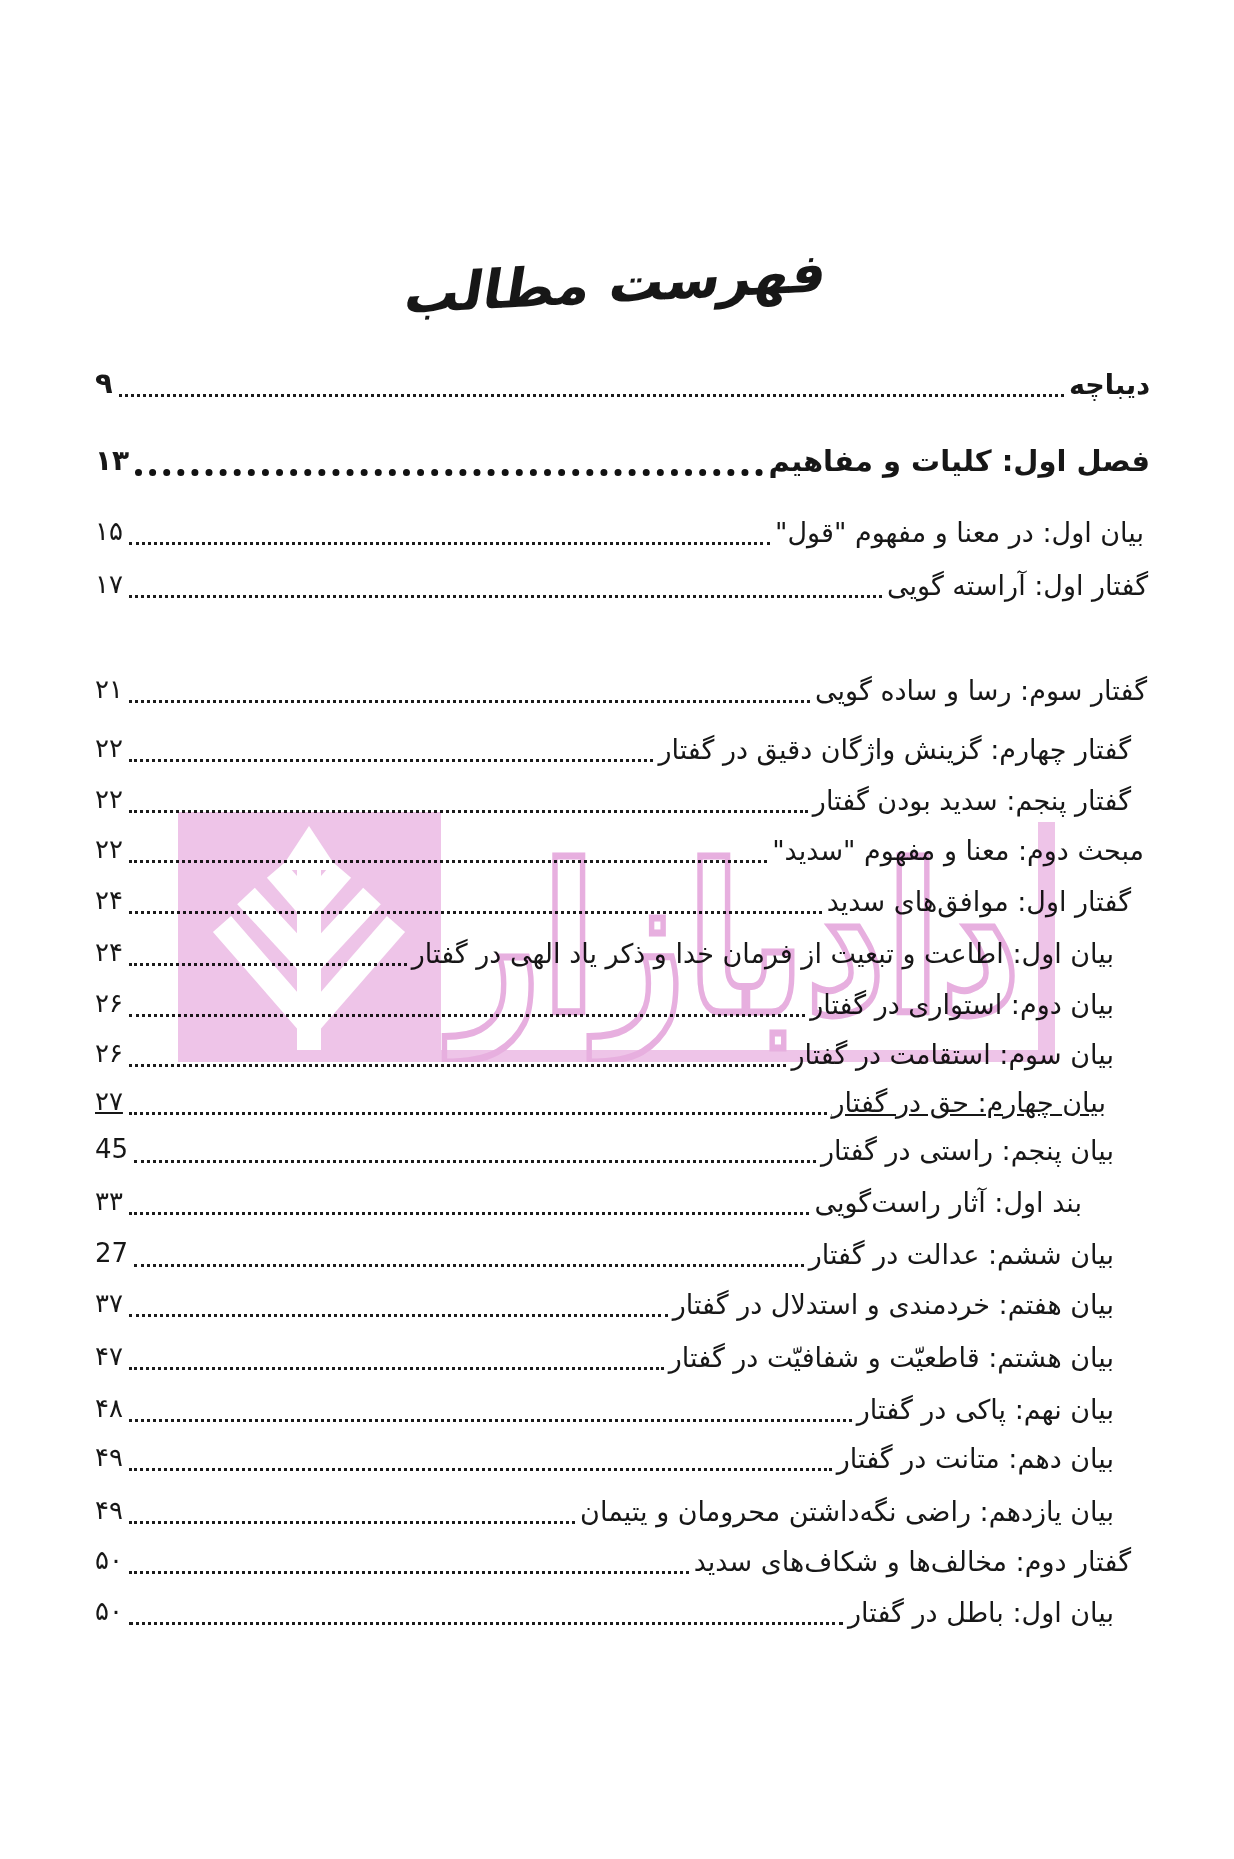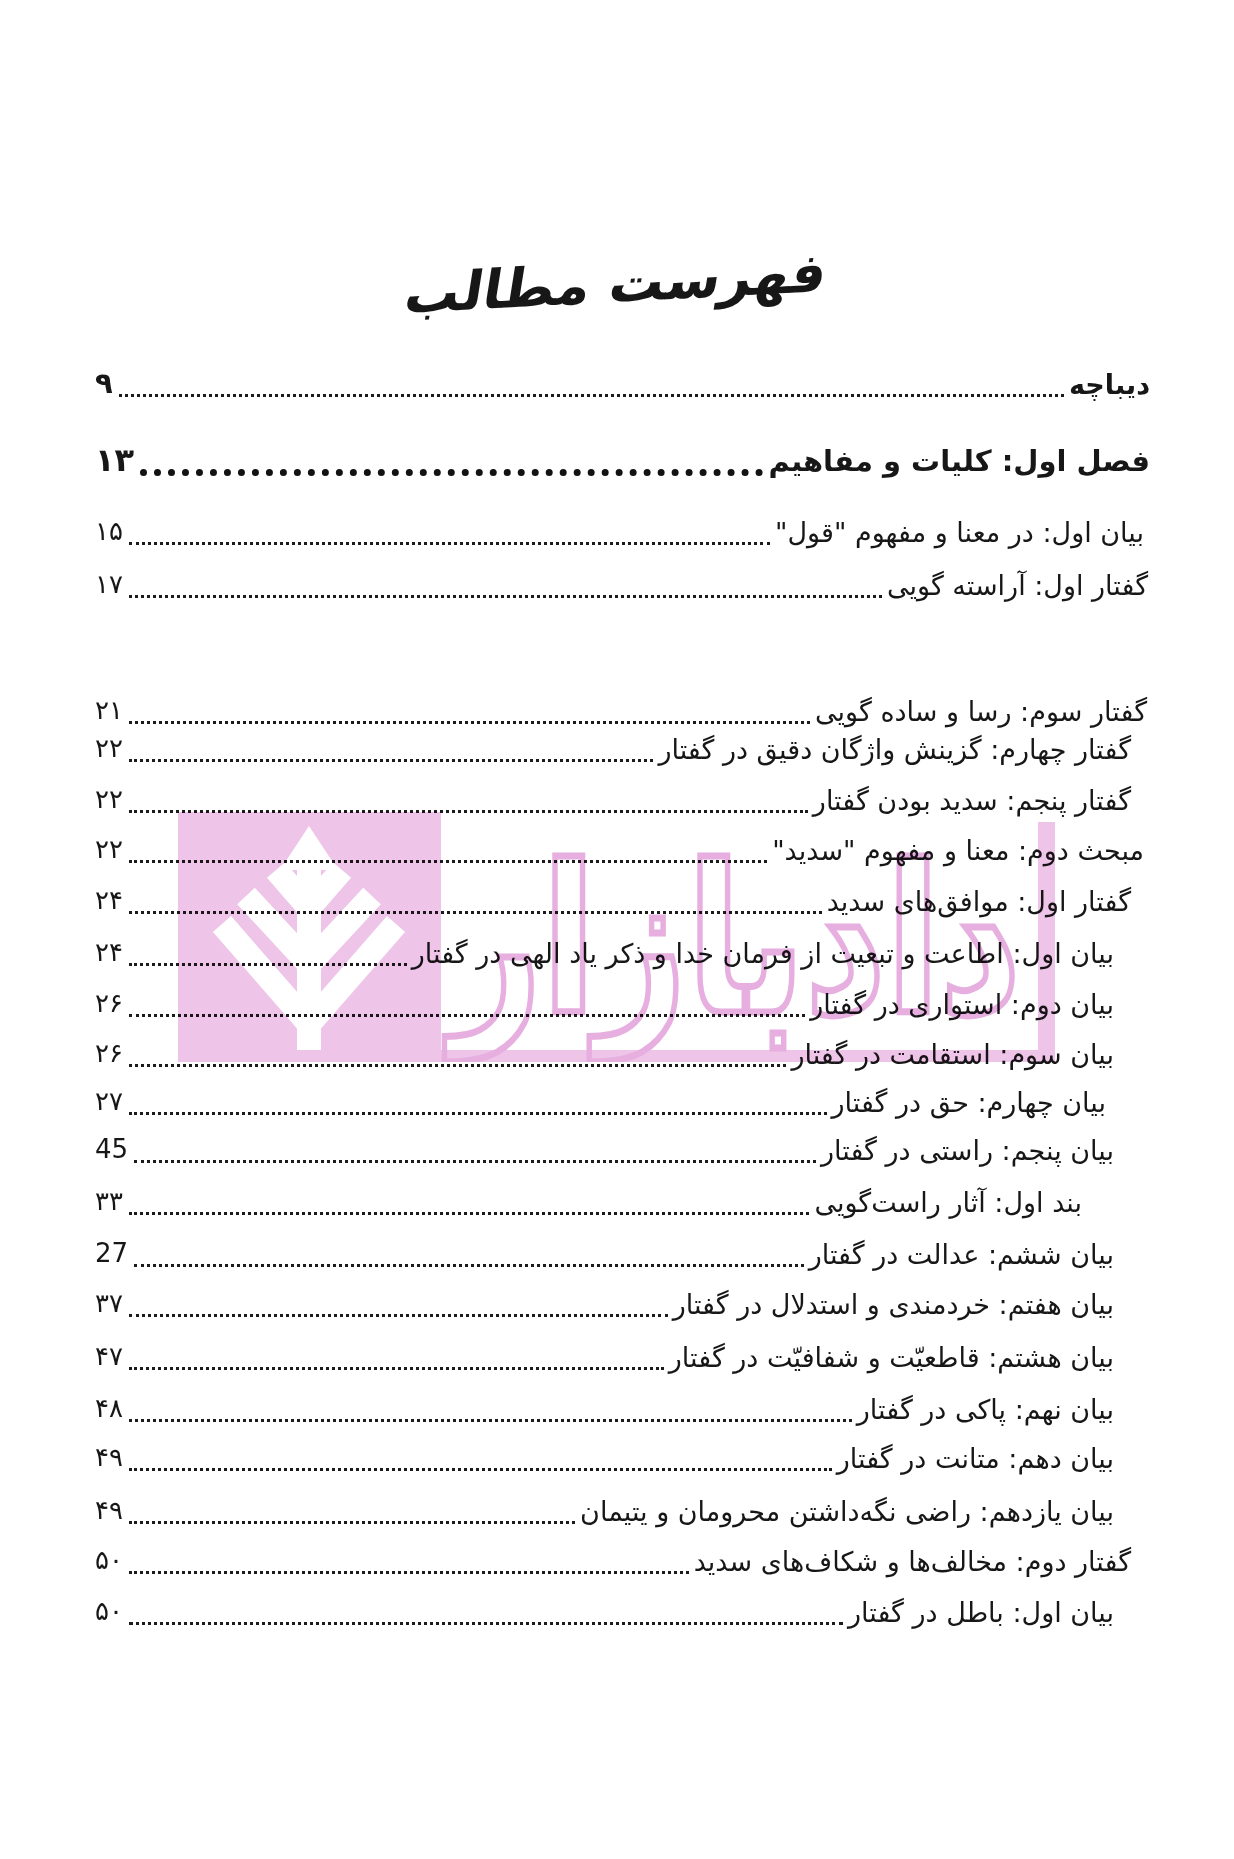--- a/index.html
+++ b/index.html
@@ -49,21 +49,21 @@
     flex:none;
     direction:rtl;
     unicode-bidi:isolate;
     white-space:nowrap;
     padding-bottom:2px;
   }
   .toc-row.bold .label{font-weight:bold;text-align:right;}
   .toc-row.bold .pagenum{font-weight:bold;font-size:29px;}
   .toc-row.bolddots{font-size:29px;}
   .toc-row.bolddots .leader{border-bottom:7px dotted #121212;margin-bottom:13px;}
-  .toc-row.bolddots .pagenum{font-size:32px;}
+  .toc-row.bolddots .pagenum{font-size:28px;}
   .watermark{
     position:absolute;
     left:178px;top:812px;width:877px;height:250px;
     mix-blend-mode:multiply;
     pointer-events:none;
   }
 </style>
 </head>
 <body>
 
@@ -85,21 +85,21 @@
       <div class="toc-row" style="top: 506px;">
         <span class="pagenum">۱۵</span>
         <span class="leader"></span>
         <span class="label" style="margin-right: 6px;">بیان اول: در معنا و مفهوم "قول"</span>
       </div>
       <div class="toc-row" style="top: 559px;">
         <span class="pagenum">۱۷</span>
         <span class="leader"></span>
         <span class="label" style="margin-right: 2px;">گفتار اول: آراسته گویی</span>
       </div>
-      <div class="toc-row" style="top: 685px;">
+      <div class="toc-row" style="top: 664px;">
         <span class="pagenum">۲۱</span>
         <span class="leader"></span>
         <span class="label" style="margin-right: 3px;">گفتار سوم: رسا و ساده گویی</span>
       </div>
       <div class="toc-row" style="top: 723px;">
         <span class="pagenum">۲۲</span>
         <span class="leader"></span>
         <span class="label" style="margin-right: 19px;">گفتار چهارم: گزینش واژگان دقیق در گفتار</span>
       </div>
       <div class="toc-row" style="top: 774px;">
@@ -125,21 +125,21 @@
       <div class="toc-row" style="top: 978px;">
         <span class="pagenum">۲۶</span>
         <span class="leader"></span>
         <span class="label" style="margin-right: 36px;">بیان دوم: استواری در گفتار</span>
       </div>
       <div class="toc-row" style="top: 1028px;">
         <span class="pagenum">۲۶</span>
         <span class="leader"></span>
         <span class="label" style="margin-right: 36px;">بیان سوم: استقامت در گفتار</span>
       </div>
-      <div class="toc-row" style="top: 1076px;">
+      <div class="toc-row" style="top: 1076px; text-decoration: underline;">
         <span class="pagenum">۲۷</span>
         <span class="leader"></span>
         <span class="label" style="margin-right: 44px;">بیان چهارم: حق در گفتار</span>
       </div>
       <div class="toc-row" style="top: 1124px;">
         <span class="pagenum">45</span>
         <span class="leader"></span>
         <span class="label" style="margin-right: 36px;">بیان پنجم: راستی در گفتار</span>
       </div>
       <div class="toc-row" style="top: 1176px;">

